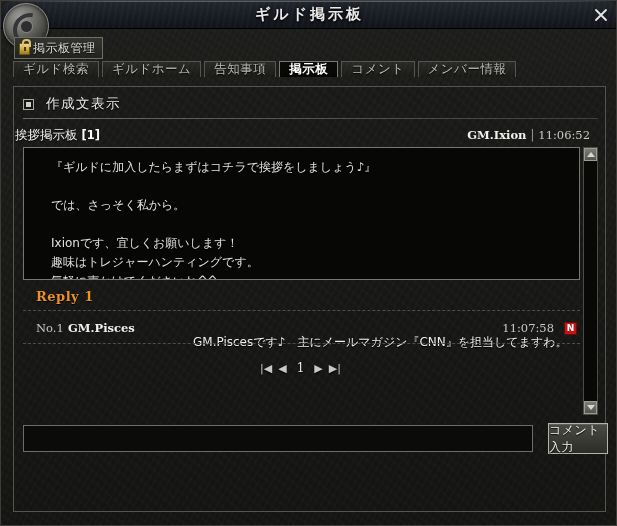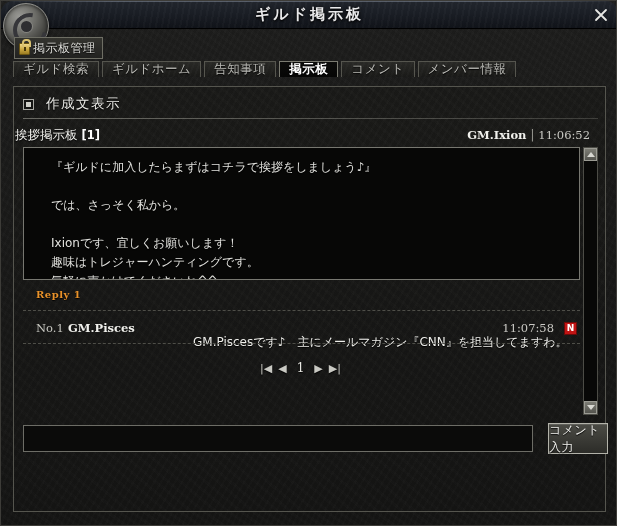--- a/index.html
+++ b/index.html
@@ -217,21 +217,21 @@
     font-size: 12px;
     line-height: 19px;
     color: #e2e2de;
     white-space: pre-wrap;
     text-shadow: 0 1px 1px #000;
   }
 
   
   #reply-heading {
     position: absolute; left: 22px; top: 202px;
-    font-size: 10px; font-weight: bold;
+    font-size: 13px; font-weight: bold;
     color: #e8922a;
     font-family: "DejaVu Serif", "Liberation Serif", serif;
     text-shadow: 0 1px 1px #000;
     letter-spacing: 0.5px;
   }
   .dashed-rule {
     position: absolute; left: 9px;
     width: 557px; height: 0;
     border-top: 1px dashed #4e4e48;
   }

